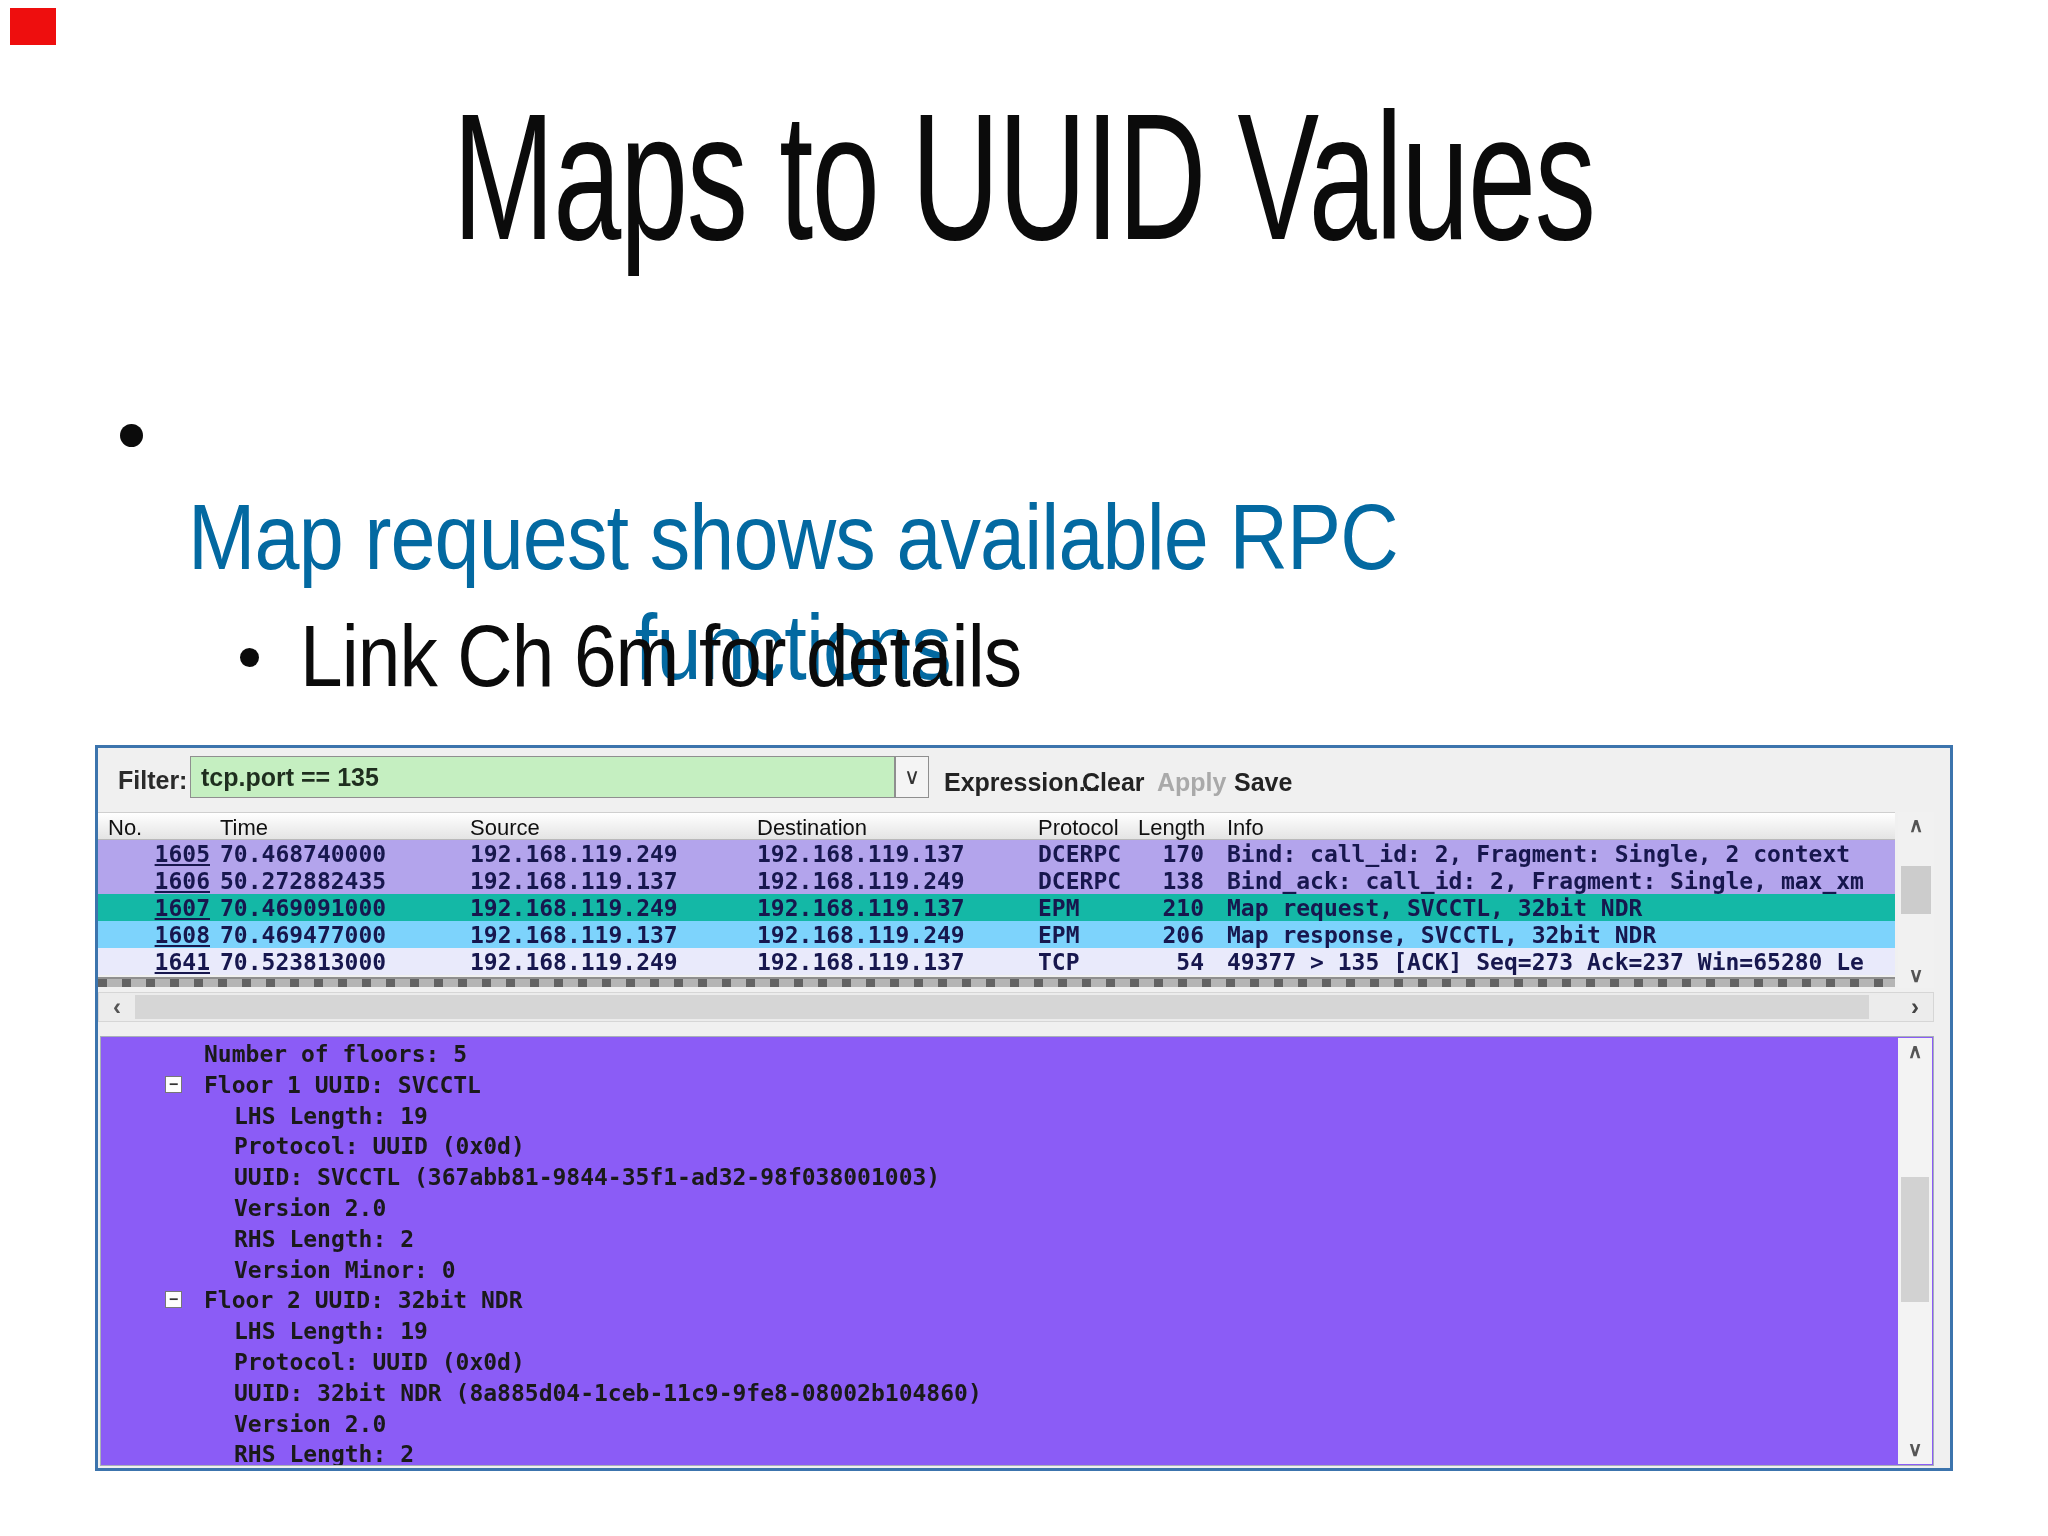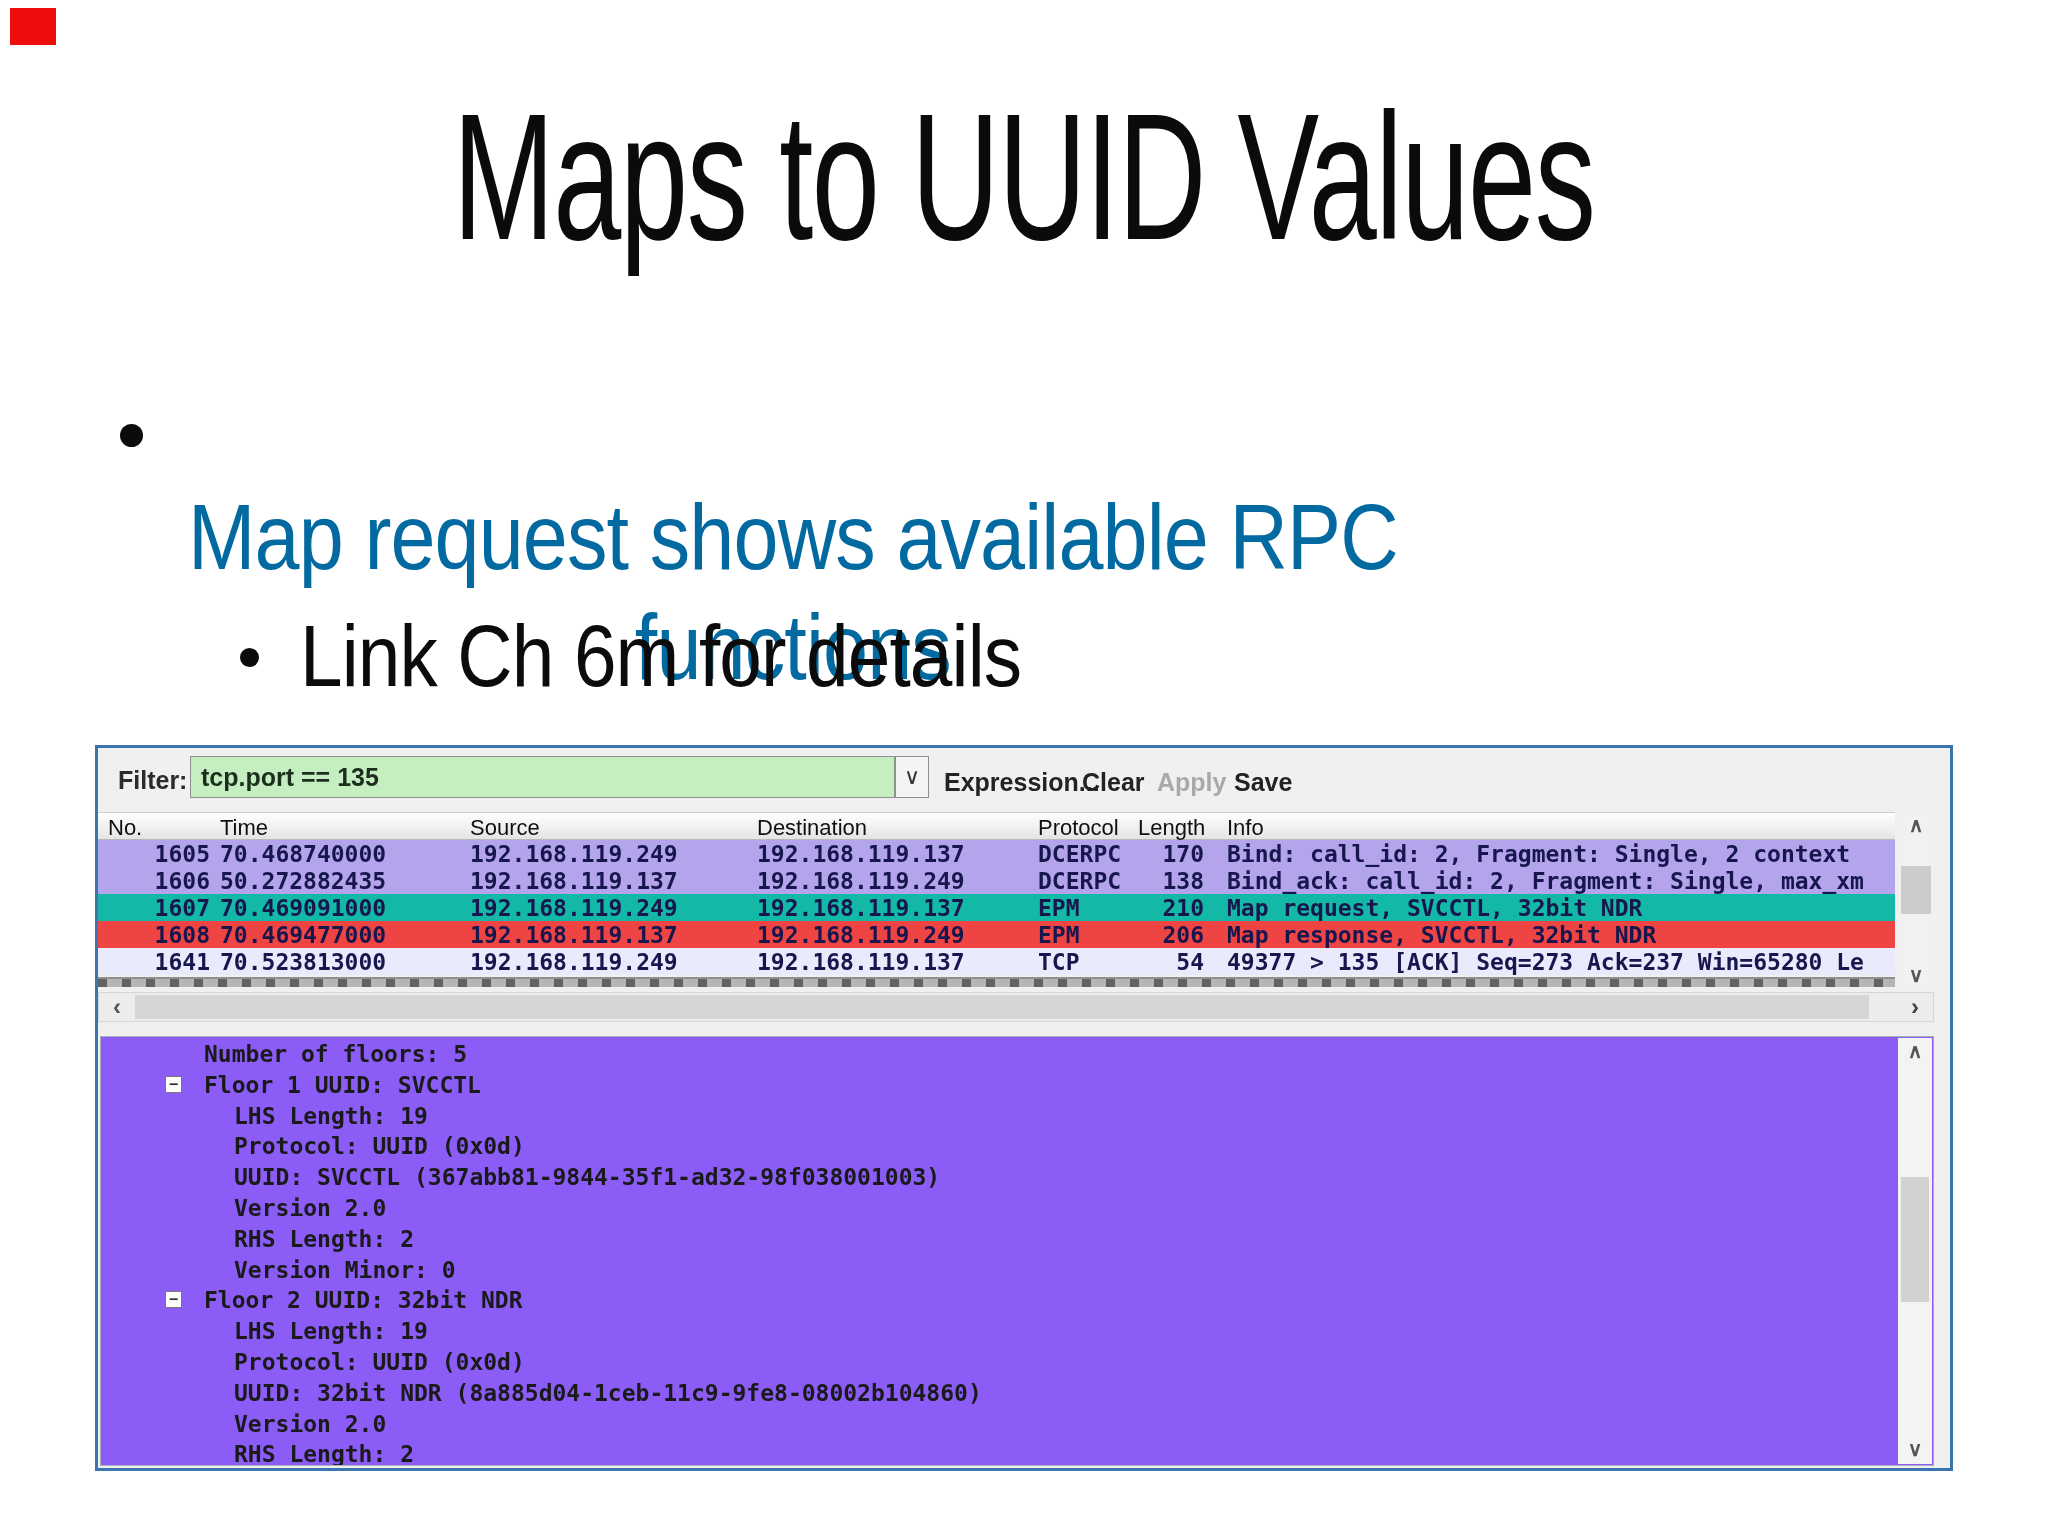--- a/index.html
+++ b/index.html
@@ -43,21 +43,21 @@
        background:linear-gradient(#ffffff,#e4e4e4);border-top:1px solid #cfcfcf;border-bottom:1px solid #b9b9b9;}
   .plh span{position:absolute;top:2px;font-size:22px;color:#101010;}
   .h-no{left:10px;} .h-time{left:122px;} .h-source{left:372px;} .h-dest{left:659px;}
   .h-proto{left:940px;} .h-len{left:1040px;} .h-info{left:1129px;}
 
   
   .plist{position:absolute;left:0;top:92px;width:1797px;height:135px;overflow:hidden;}
   .prow{position:relative;width:100%;height:27px;font:700 23px "DejaVu Sans Mono",monospace;
         color:#17174e;white-space:nowrap;cursor:default;}
   .pc{position:absolute;top:1px;}
-  .c-no{left:0;width:112px;text-align:right;}
+  .c-no{left:0;width:112px;text-align:right;text-decoration:underline;}
   .c-time{left:122px;} .c-source{left:372px;} .c-destination{left:659px;}
   .c-protocol{left:940px;text-align:center;} .c-length{left:1038px;width:68px;text-align:right;} .c-info{left:1129px;}
 
   
   .band{position:absolute;left:0;top:229px;width:1797px;height:10px;background:#b5b5b5;
         background-image:repeating-linear-gradient(90deg,#636363 0 9px,#b5b5b5 9px 24px);
         border-top:2px solid #8f8f8f;}
 
   
   .sb-btn{position:absolute;width:100%;text-align:center;color:#555;font-size:20px;
@@ -150,21 +150,21 @@
         </div>
         <div class="prow" style="background: #14b8a6;">
           <span class="pc c-no">1607</span>
           <span class="pc c-time">70.469091000</span>
           <span class="pc c-source">192.168.119.249</span>
           <span class="pc c-destination">192.168.119.137</span>
           <span class="pc c-protocol">EPM</span>
           <span class="pc c-length">210</span>
           <span class="pc c-info">Map request, SVCCTL, 32bit NDR</span>
         </div>
-        <div class="prow" style="background: #ef4444;">
+        <div class="prow" style="background: #7dd3fc;">
           <span class="pc c-no">1608</span>
           <span class="pc c-time">70.469477000</span>
           <span class="pc c-source">192.168.119.137</span>
           <span class="pc c-destination">192.168.119.249</span>
           <span class="pc c-protocol">EPM</span>
           <span class="pc c-length">206</span>
           <span class="pc c-info">Map response, SVCCTL, 32bit NDR</span>
         </div>
         <div class="prow" style="background: rgb(233, 234, 251);">
           <span class="pc c-no">1641</span>

